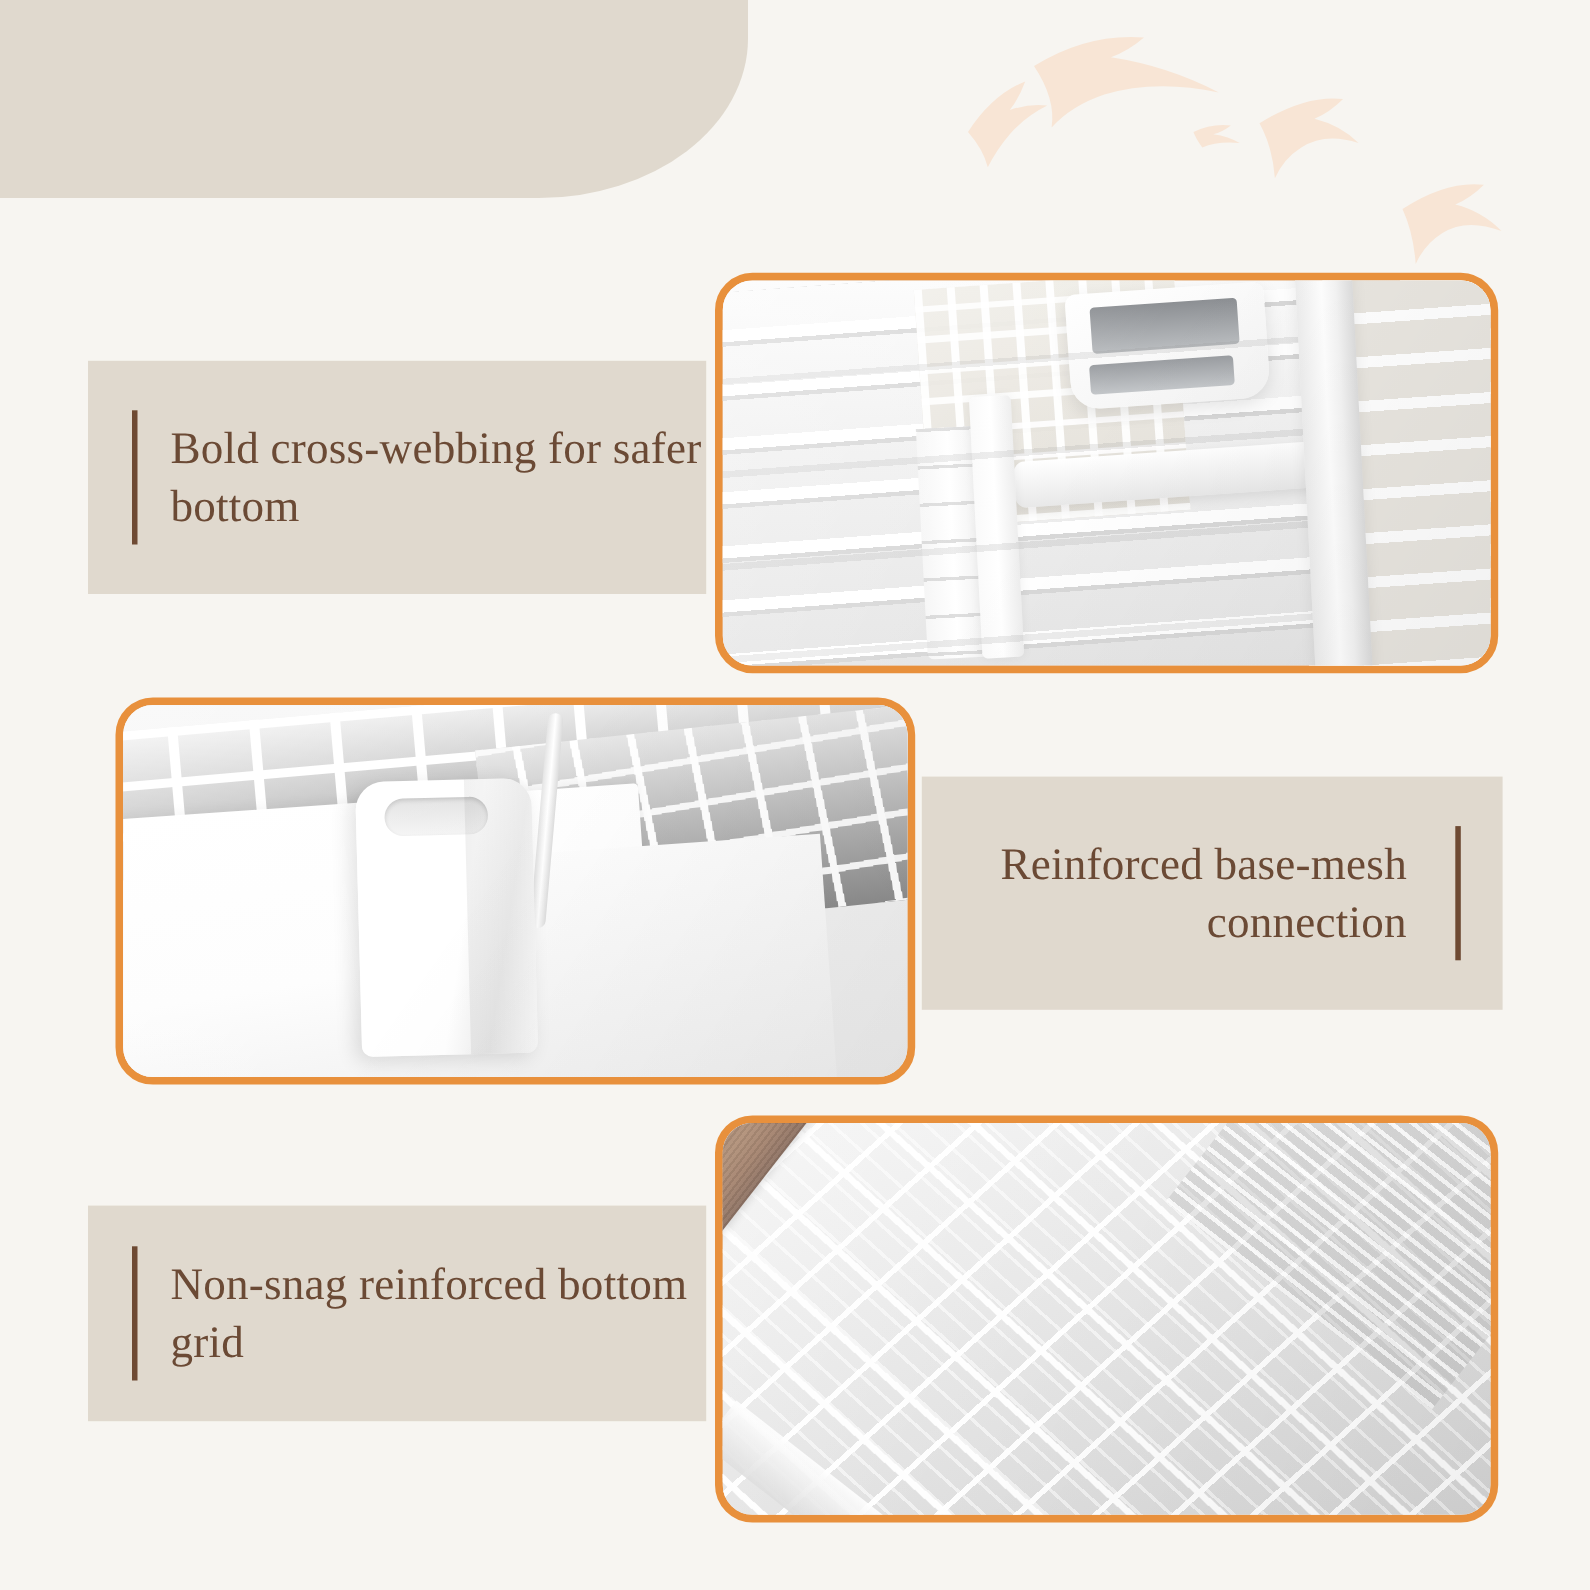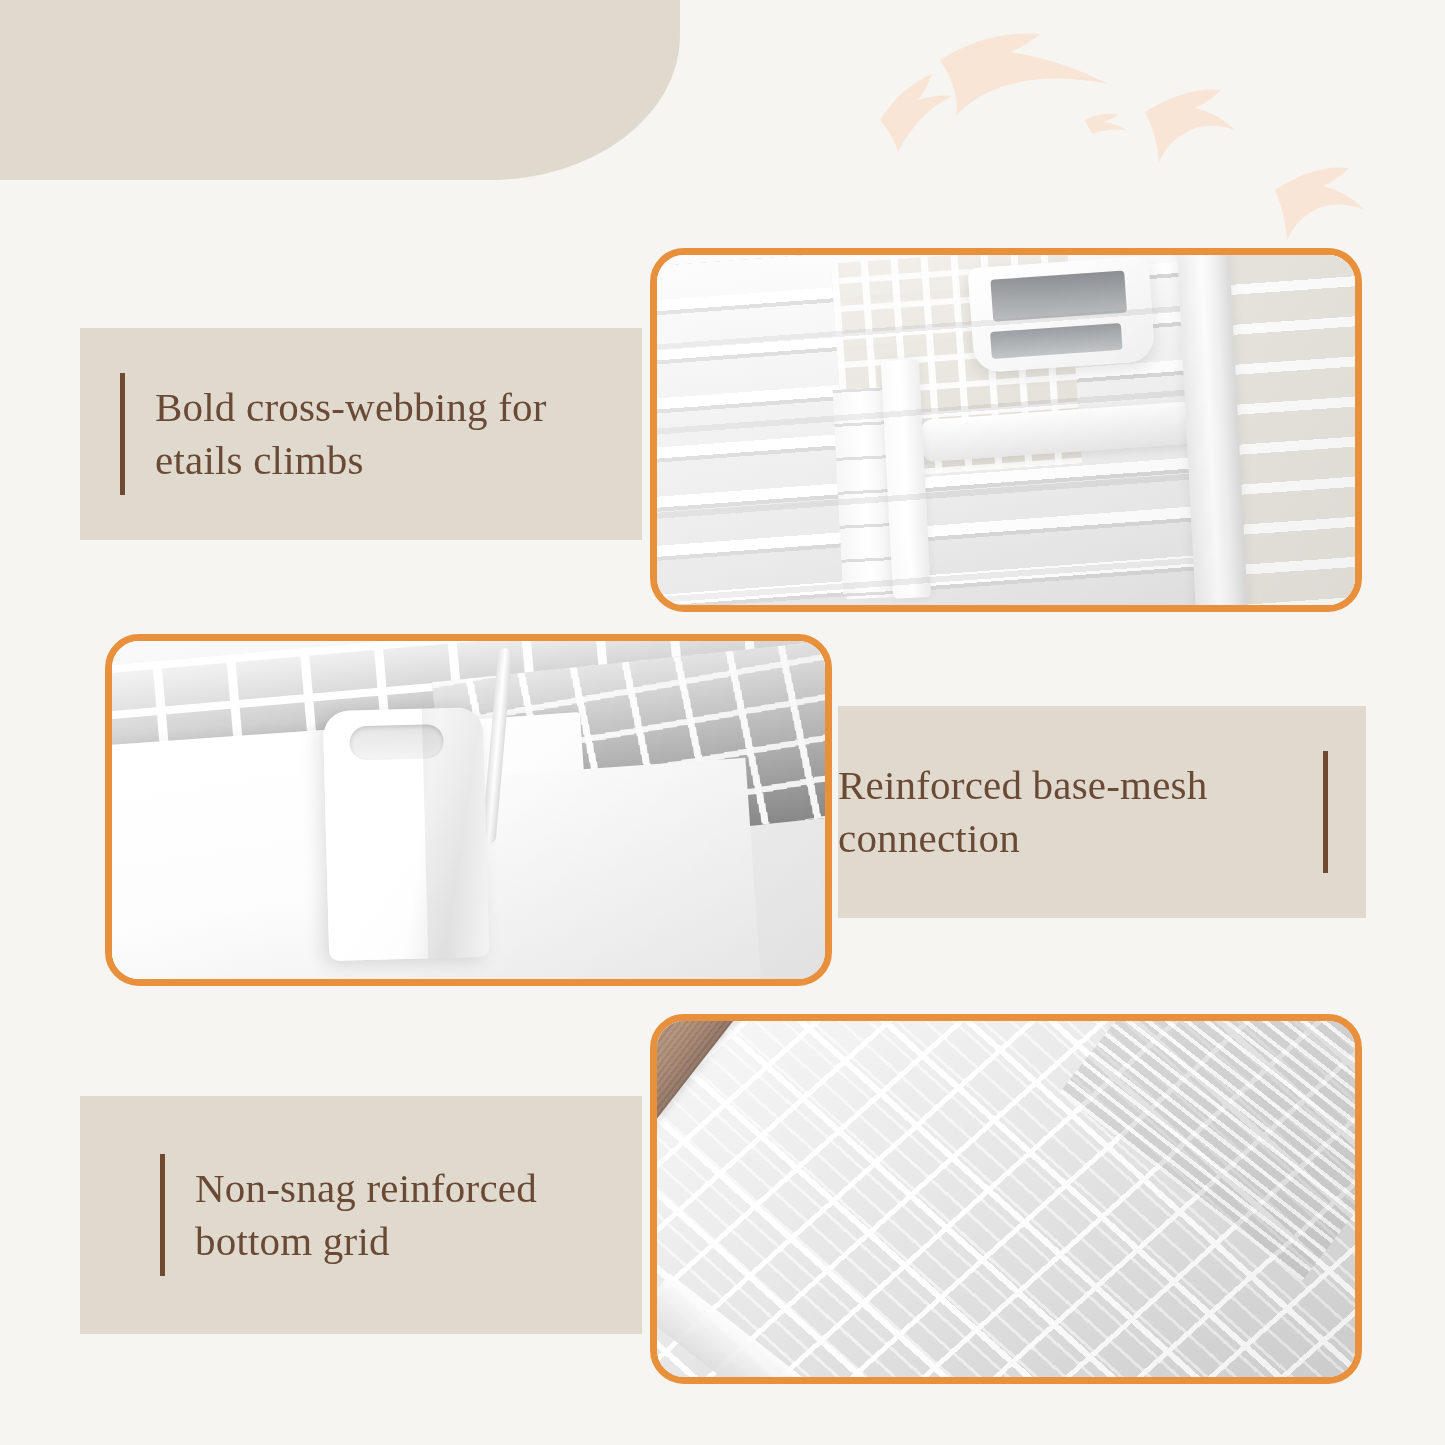--- a/index.html
+++ b/index.html
@@ -45,38 +45,38 @@
     position:absolute;
     background:#E0D9CE;
     display:flex;align-items:center;
     box-sizing:border-box;
   }
   .tb-left{left:80px;width:562px;}
   .tb-right{left:838px;width:528px;}
 
   .row-1 .text-block{top:80px;height:212px;}
   .row-2 .text-block{top:72px;height:212px;}
-  .row-3 .text-block{top:82px;height:238px;padding-left:40px;}
+  .row-3 .text-block{top:82px;height:196px;}
 
   .accent-bar{
     width:5px;background:#6E4A33;
     flex:0 0 5px;
     height:122px;
   }
   .feature-text{
     color:#6B4A35;
     font-size:41px;
     line-height:1.30;
     font-weight:400;
     letter-spacing:.2px;
   }
   .tb-left .accent-bar{margin-left:40px;}
   .tb-left .feature-text{margin-left:30px;text-align:left;}
   .tb-right{justify-content:flex-end;}
-  .tb-right .feature-text{margin-right:44px;}
+  .tb-right .feature-text{margin-right:44px;text-align:right;}
   .tb-right .accent-bar{margin-right:38px;}
 
   
   .photo{
     position:absolute;
     border:7px solid #E8903C;
     border-radius:34px;
     overflow:hidden;
     background:#EDEDED;
     box-sizing:border-box;
@@ -298,21 +298,21 @@
       <path d="M430 190 q40-26 74-22 -12 12 -26 18 24 6 42 24 -32-12 -54 2 -16 10 -24 28 -2-28 -12-50z"></path>
     </g>
   </svg>
 
   <div class="header-banner"></div>
 
   <div class="row row-1">
 
     <div class="text-block tb-left">
       <div class="accent-bar"></div>
-      <div class="feature-text">Bold cross-webbing for etails climbs</div>
+      <div class="feature-text">Bold cross-webbing for safer bottom</div>
     </div>
 
     <div class="photo ph-right">
       <div class="photo-inner">
         <div class="cage1">
           <div class="hbars"></div>
           <div class="mesh"></div>
           <div class="feeder"></div>
           <div class="shelf"></div>
           <div class="ramp"></div>

